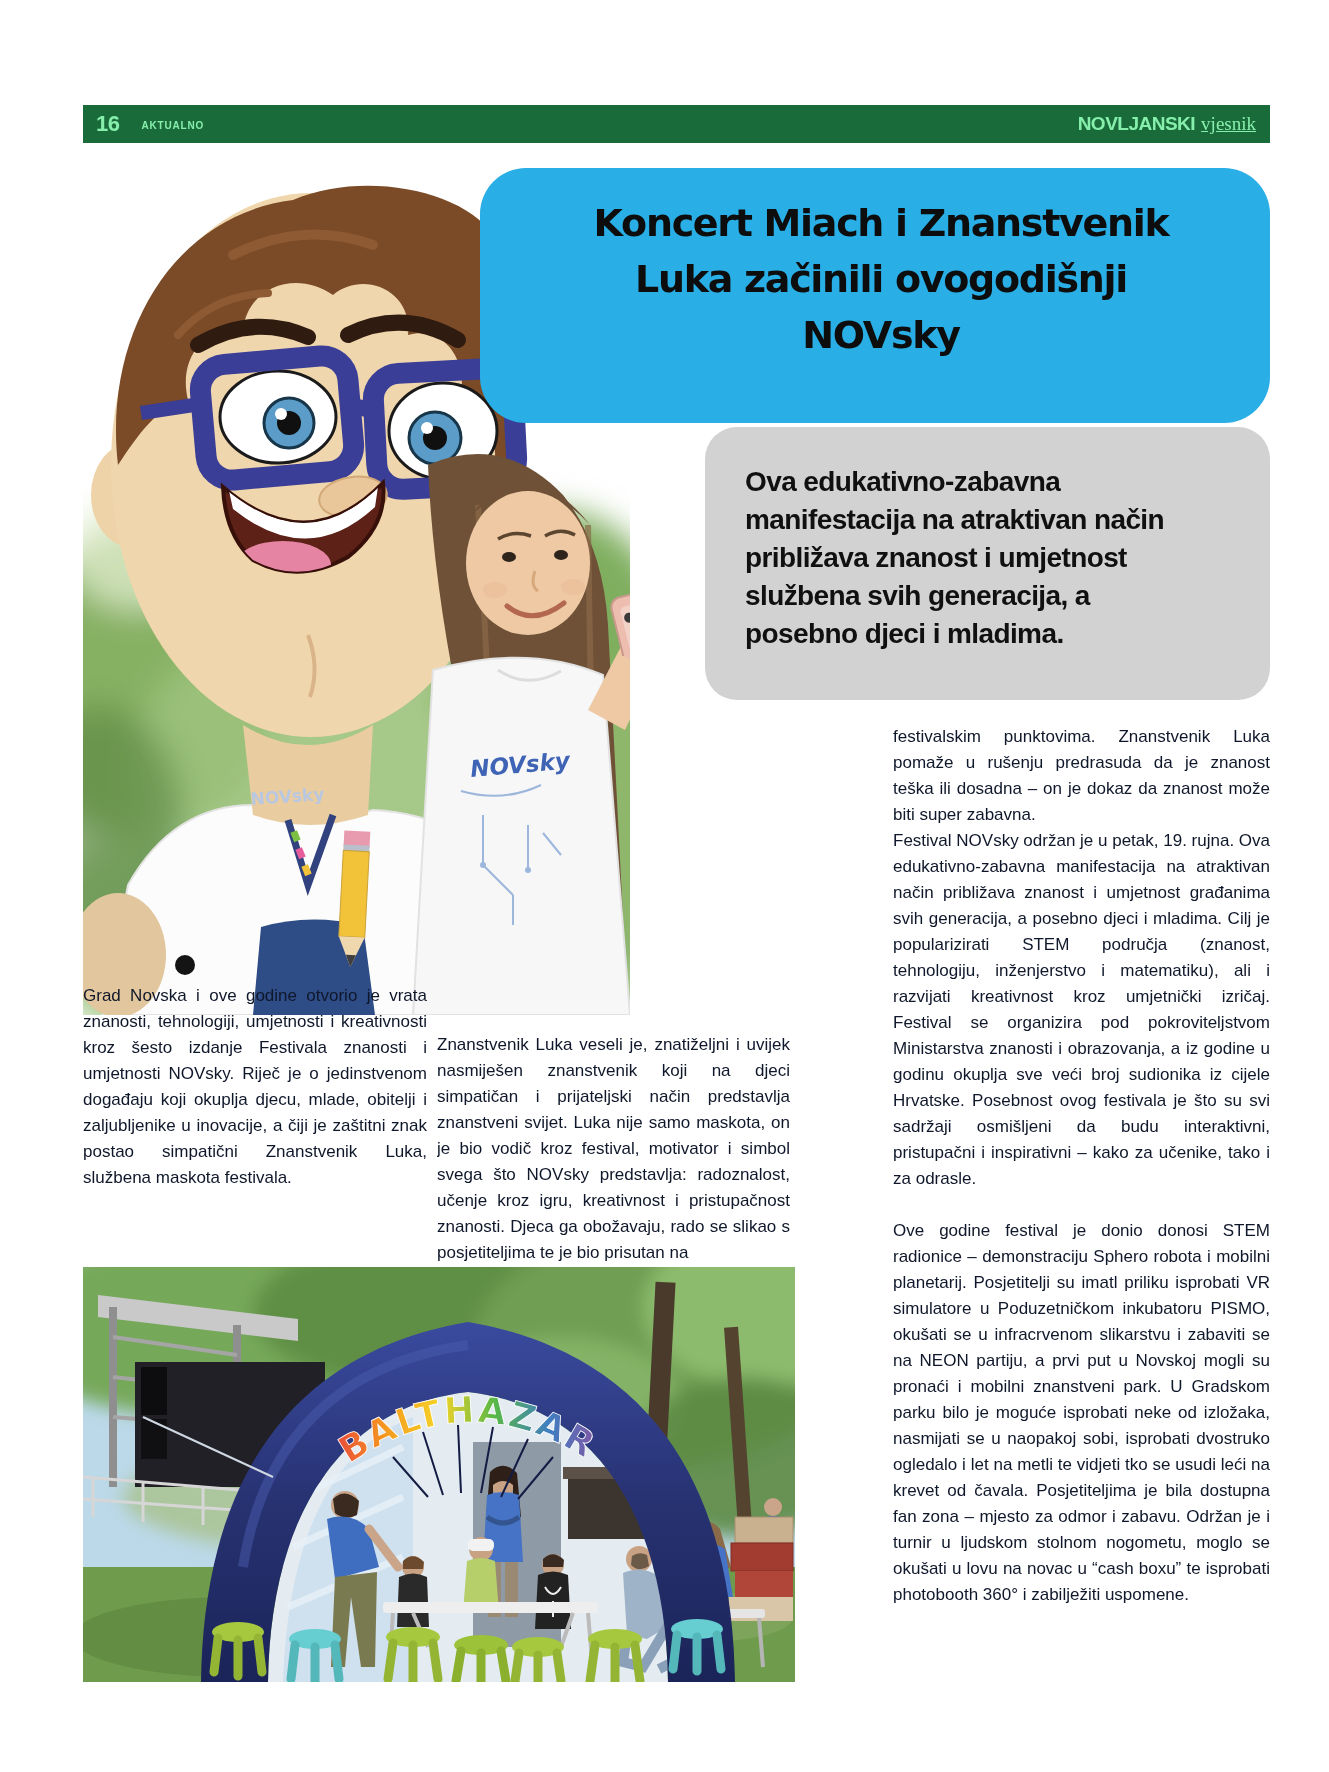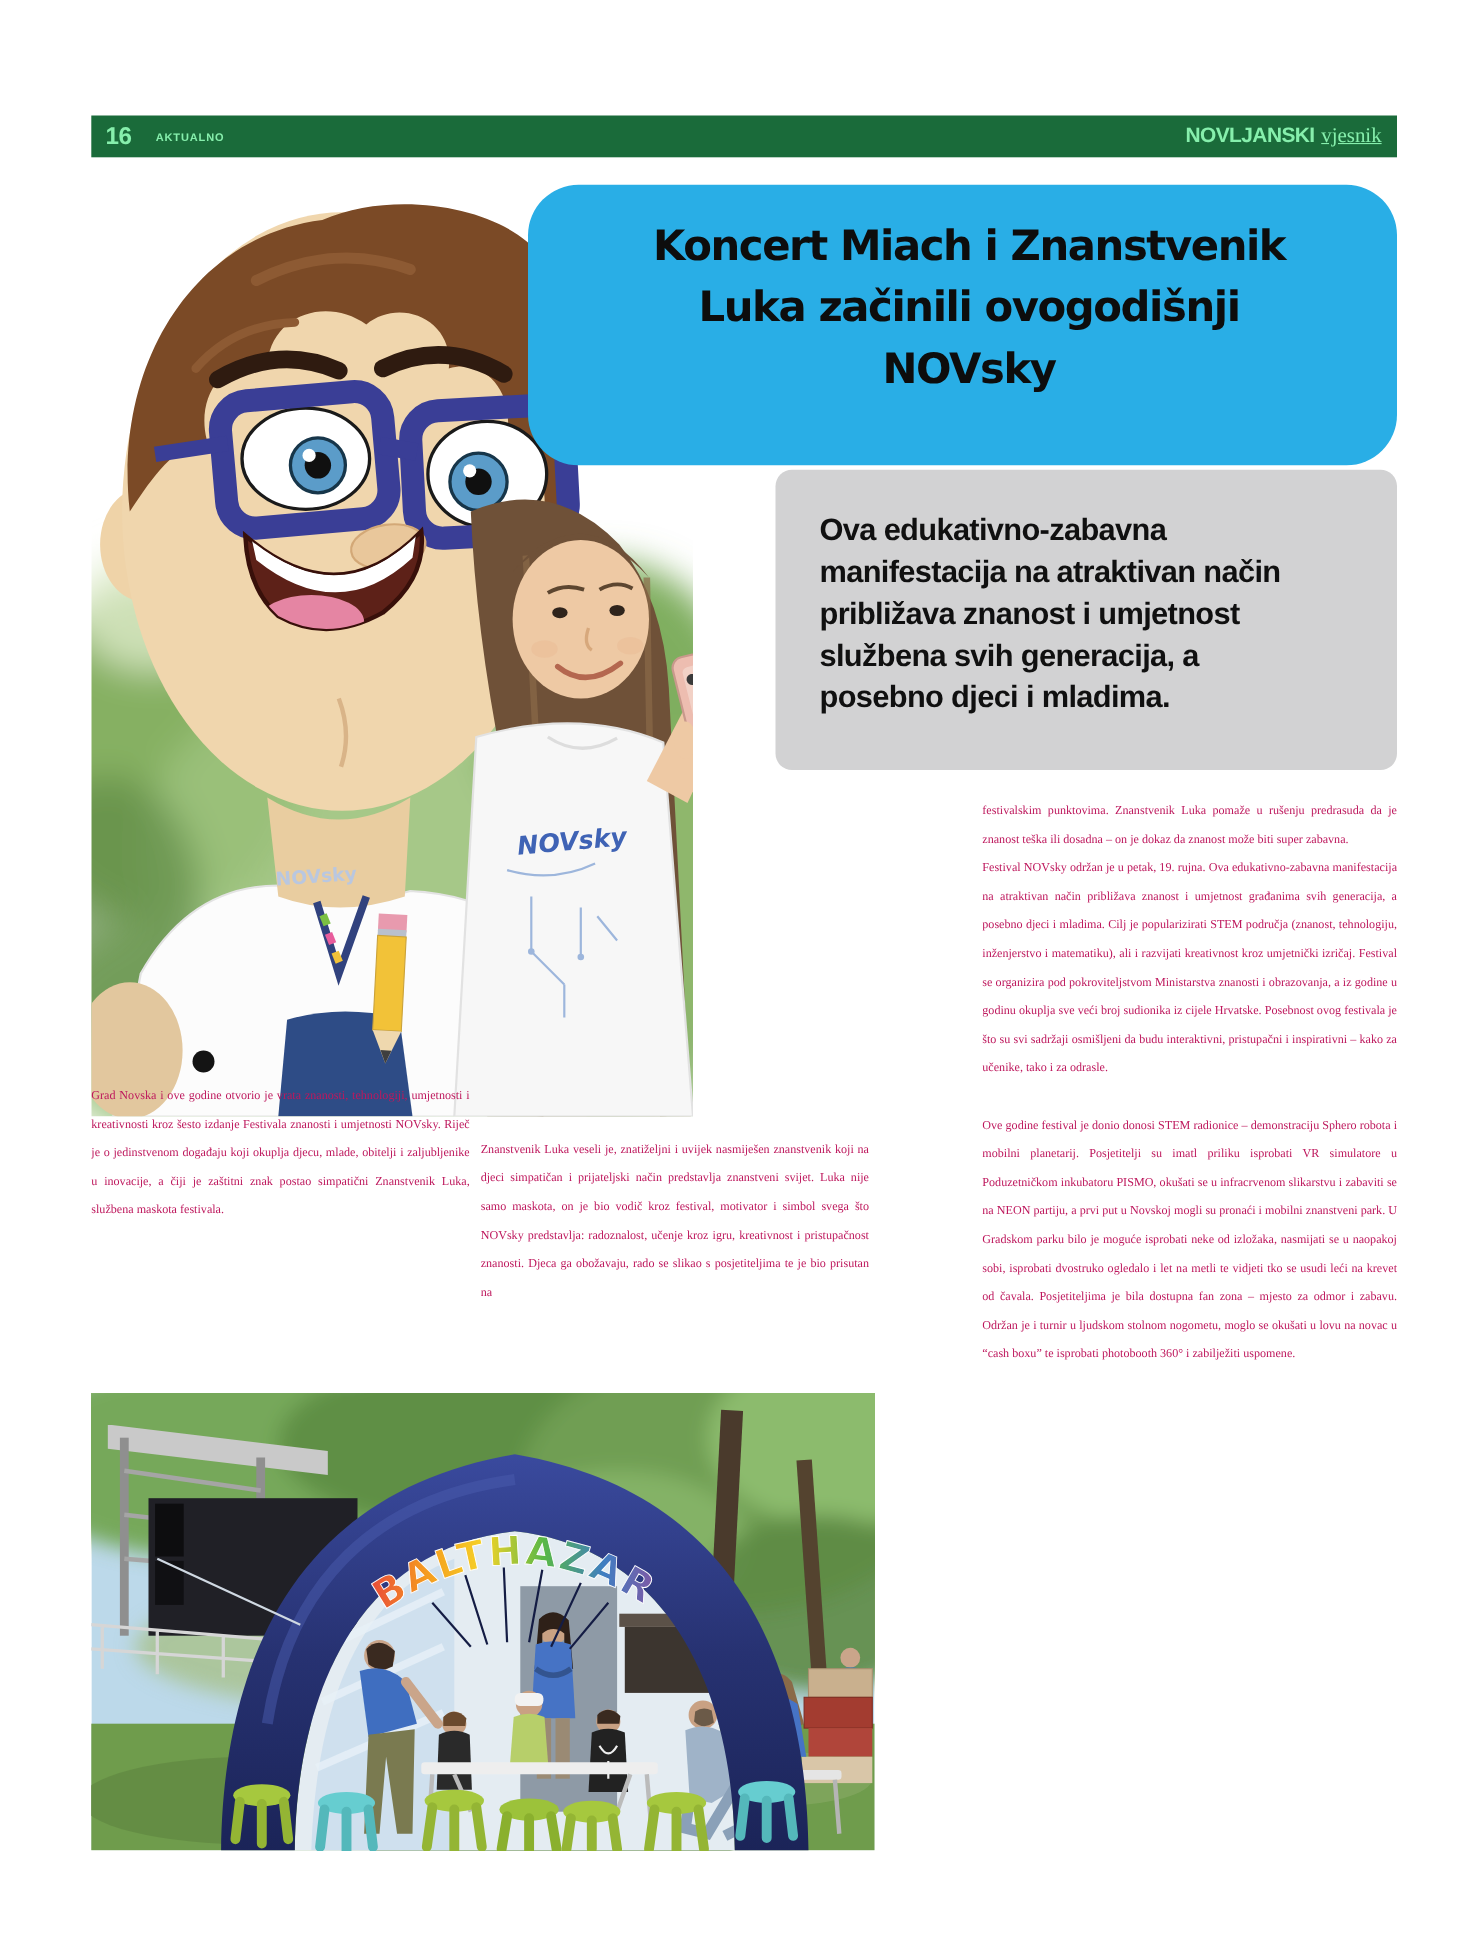--- a/index.html
+++ b/index.html
@@ -17,26 +17,26 @@
   figure{margin:0;padding:0;}
   .main-photo{position:absolute;left:83px;top:165px;width:547px;height:850px;overflow:hidden;background:#fff;}
   .tent-photo{position:absolute;left:83px;top:1267px;width:712px;height:415px;overflow:hidden;}
   
   .headline-box{position:absolute;left:480px;top:168px;width:790px;height:255px;background:#29aee6;
                 border-radius:46px;padding:27px 30px 0 42px;box-sizing:border-box;z-index:5;}
   .hl{display:block;font-family:"DejaVu Sans",sans-serif;font-weight:800;font-size:38px;
       line-height:56px;letter-spacing:-1.3px;color:#0d0d0d;white-space:nowrap;text-align:center;}
   
   .lead-box{position:absolute;left:705px;top:427px;width:565px;height:273px;background:#d2d2d3;
-            border-radius:15px;padding:36px 24px 0 40px;box-sizing:border-box;z-index:4;}
+            border-radius:32px;padding:36px 24px 0 40px;box-sizing:border-box;z-index:4;}
   .ld{display:block;font-family:"Liberation Sans",sans-serif;font-weight:700;font-size:28px;
       line-height:38px;letter-spacing:-0.6px;color:#101010;white-space:nowrap;}
   
-  .col{position:absolute;font-family:Liberation Serif, serif;font-size:11px;line-height:26px;
-       text-align:justify;color:#be185d;overflow:hidden;}
+  .col{position:absolute;font-family:Liberation Sans, sans-serif;font-size:17px;line-height:26px;
+       text-align:justify;color:#0f172a;overflow:hidden;}
   .col1{left:83px;top:983px;width:344px;height:210px;}
   .col2{left:437px;top:1032px;width:353px;height:235px;}
   .col3{left:893px;top:724px;width:377px;height:960px;}
   .col3 p{margin:0;}
   .col3 p.gap{margin-top:26px;}
 </style>
 </head>
 <body>
 
 <div class="page">

